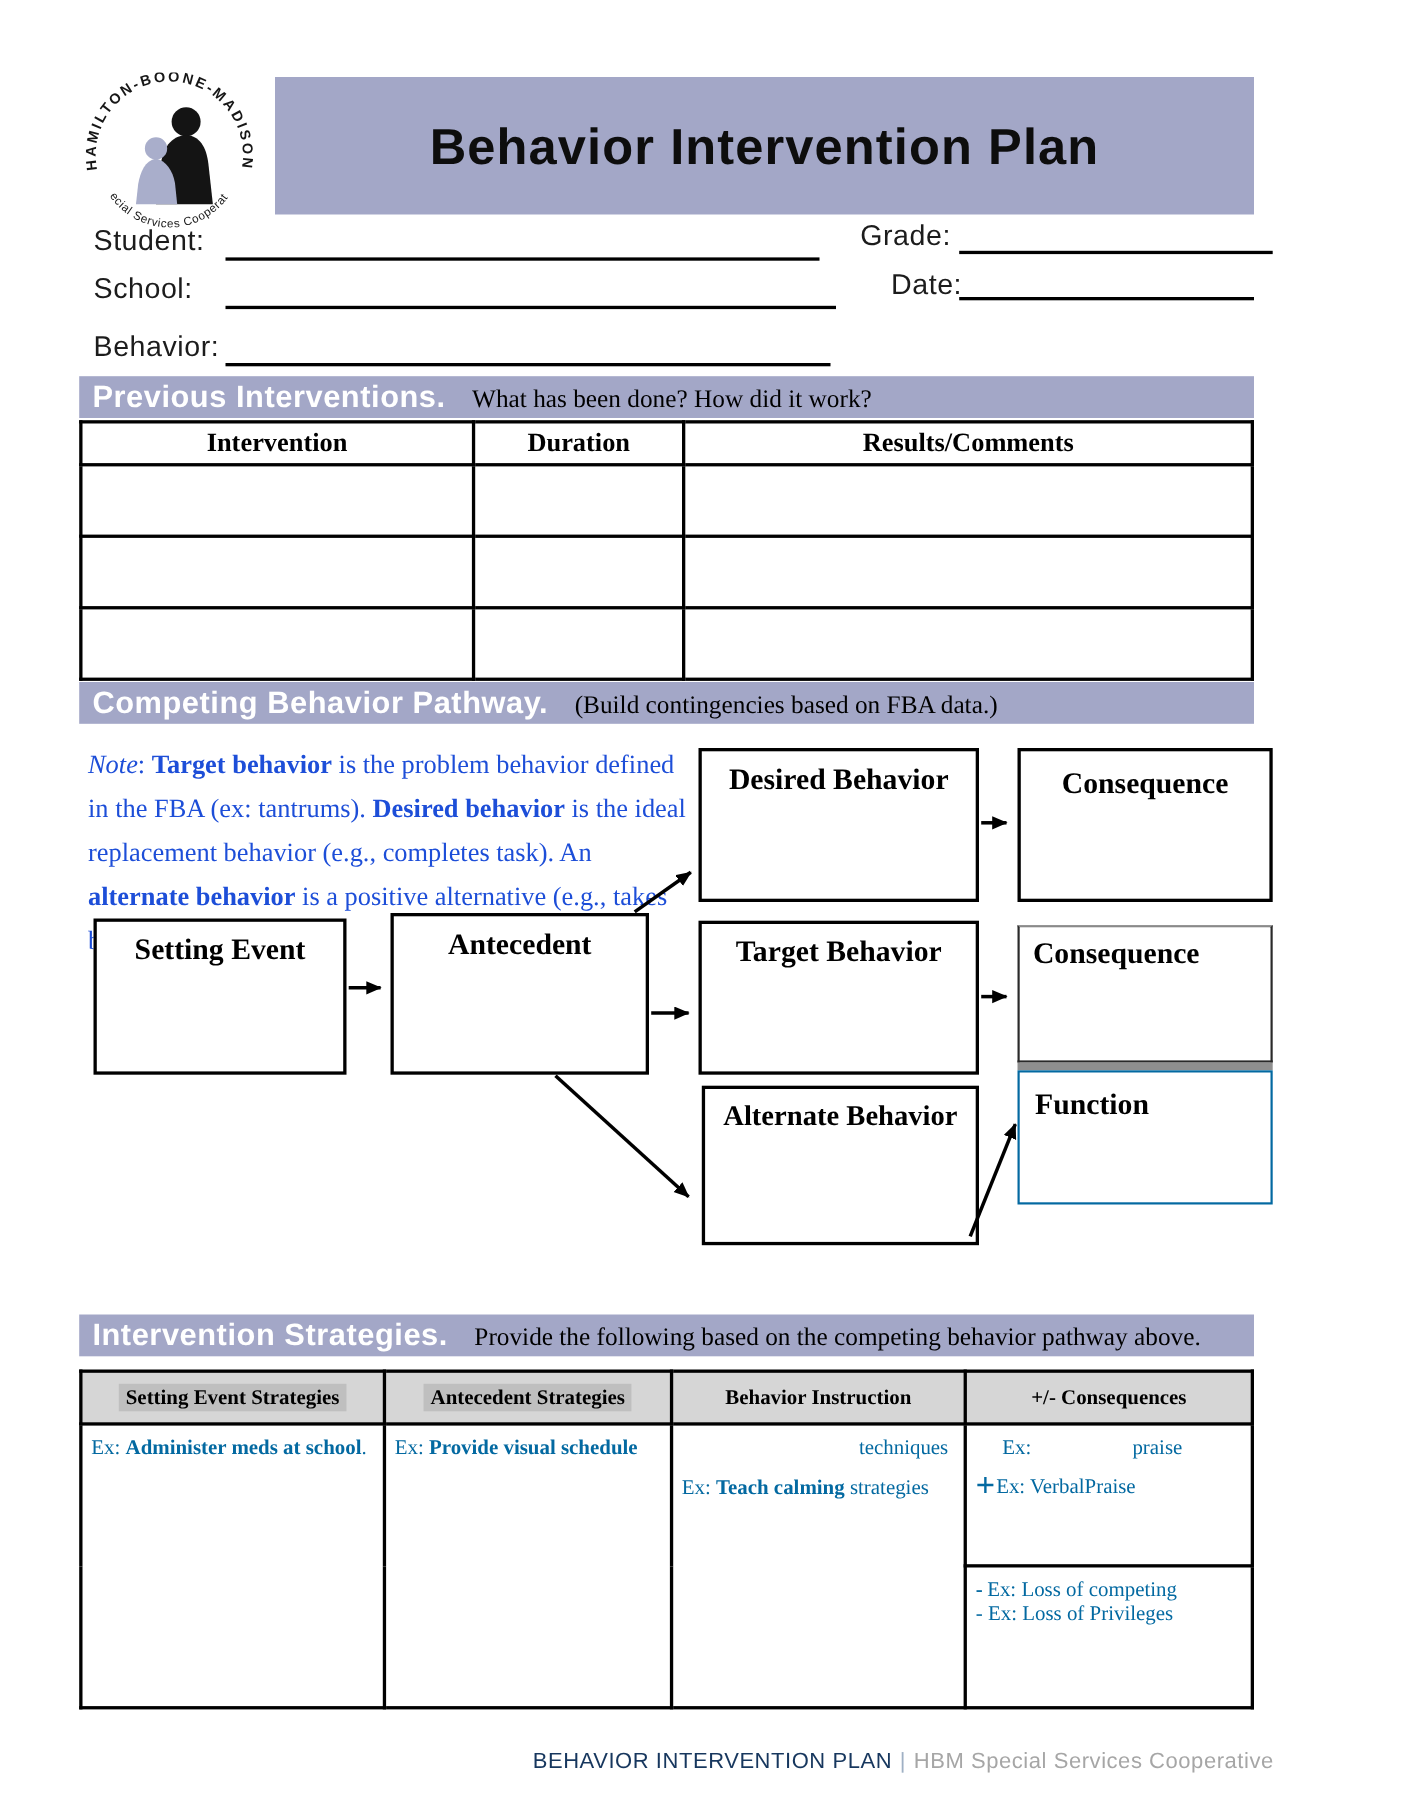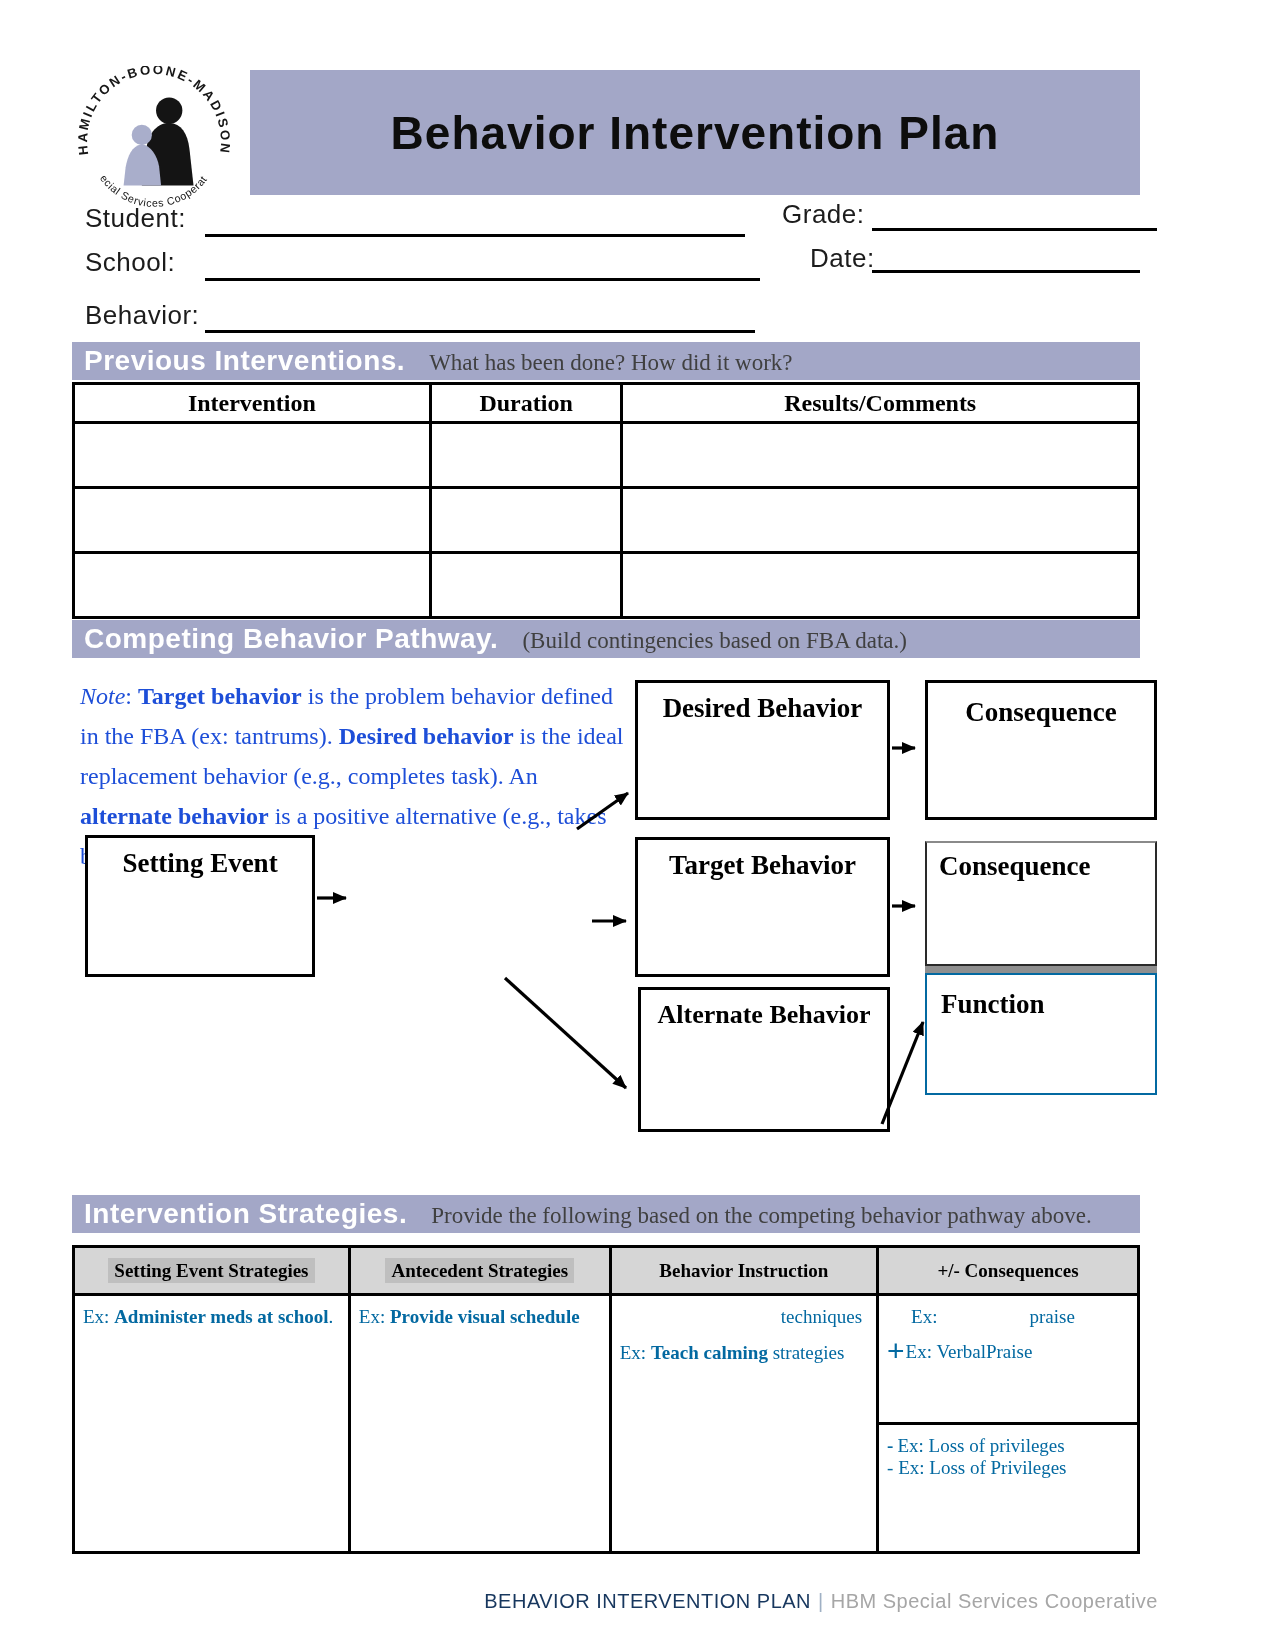--- a/index.html
+++ b/index.html
@@ -13,21 +13,21 @@
   .title-banner span{font-weight:700;font-size:46px;color:#0d0d0d;letter-spacing:1px;}
 
   
   .flabel{position:absolute;font-size:26px;color:#1c1c1c;letter-spacing:0.5px;}
   .fline{position:absolute;height:0;border-bottom:3px solid #000;}
 
   
   .banner{position:absolute;left:72px;width:1068px;height:38px;background:#a3a7c7;
     display:flex;align-items:baseline;gap:24px;padding-left:12px;box-sizing:border-box;}
   .banner .h{color:#ffffff;font-weight:700;font-size:28px;letter-spacing:0.5px;line-height:38px;}
-  .banner .s{color:#404040;font-family:"Liberation Serif",serif;font-size:23px;}
+  .banner .s{color:#000000;font-family:"Liberation Serif",serif;font-size:23px;}
 
   
   .ptable{position:absolute;left:72px;top:382px;width:1068px;border-collapse:collapse;}
   .ptable th,.ptable td{border:3px solid #000;background:#fff;}
   .ptable th{height:34px;font-family:"Liberation Serif",serif;font-size:24px;font-weight:700;text-align:center;}
   .ptable td{height:60px;}
 
   
   .note{position:absolute;left:80px;top:676px;width:555px;font-family:"Liberation Serif",serif;
     font-size:24px;line-height:40px;color:#1d4ed8;}
@@ -145,20 +145,21 @@
     </table>
 
   <div class="banner" style="top:620px">
     <span class="h">Competing Behavior Pathway.</span>
     <span class="s">(Build contingencies based on FBA data.)</span>
   </div>
 
   <div class="note"><span class="it">Note</span><span>: </span><b>Target behavior</b><span> is the problem behavior defined in the FBA (ex: tantrums). </span><b>Desired behavior</b><span> is the ideal replacement behavior (e.g., completes task). An </span><b>alternate behavior</b><span> is a positive alternative (e.g., takes break).</span></div>
 
   <div class="dbox" style="left:85px;top:835px;width:230px;height:142px"><span>Setting Event</span></div>
+  <div class="dbox" style="left:355px;top:830px;width:235px;height:147px"><span>Antecedent</span></div>
   <div class="dbox" style="left:635px;top:680px;width:255px;height:140px"><span>Desired Behavior</span></div>
   <div class="dbox" style="left:925px;top:680px;width:232px;height:140px;padding-top:14px"><span>Consequence</span></div>
   <div class="dbox" style="left:635px;top:837px;width:255px;height:140px"><span>Target Behavior</span></div>
   <div class="dbox thin" style="left:925px;top:841px;width:232px;height:125px"><span>Consequence</span></div>
   <div class="dbox" style="left:638px;top:987px;width:252px;height:145px;font-size:26px"><span>Alternate Behavior</span></div>
   <div class="gdivider"></div>
   <div class="dbox gray" style="left:925px;top:973px;width:232px;height:122px"><span>Function</span></div>
 
   <svg class="arrows">
     <defs>
@@ -204,21 +205,21 @@
       <td>
         <div class="c4line1">
               <span>Ex:</span>
               <span class="praise">praise</span>
             </div>
         <div class="c4line2"><span class="bigplus">+</span><span>Ex: VerbalPraise</span></div>
       </td>
     </tr>
     <tr>
       <td>
-        <div><span class="bdash">-</span><span>Ex: Loss of privileges</span></div>
+        <div><span class="bdash">-</span><span>Ex: Loss of competing</span></div>
         <div>- Ex: Loss of Privileges</div>
       </td>
     </tr>
   </tbody>
     </table>
 
   <div class="footer">
     <span class="f-title">BEHAVIOR INTERVENTION PLAN</span><span class="f-sep">|</span><span class="f-org">HBM Special Services Cooperative</span>
   </div>
 

